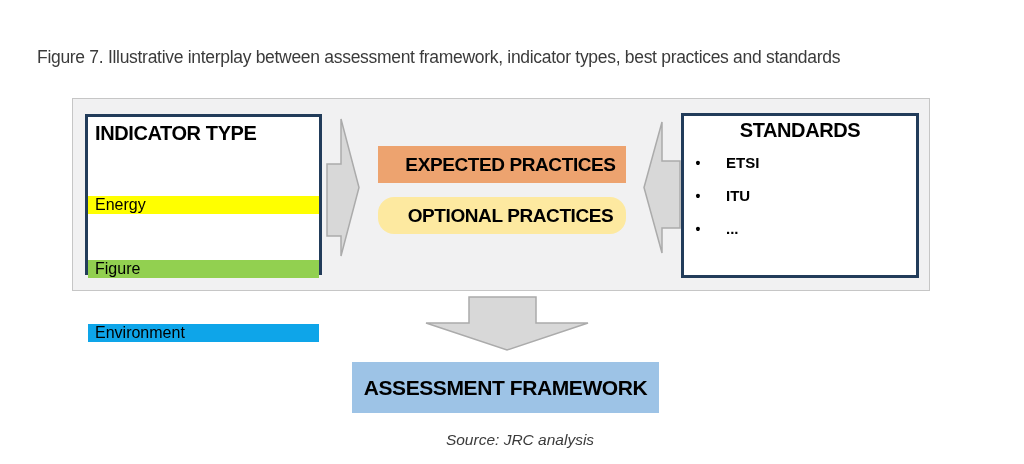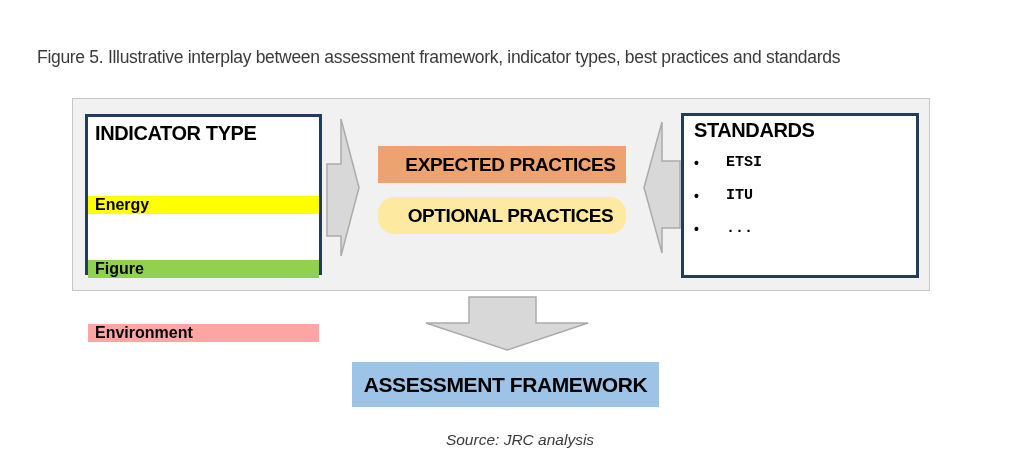--- a/index.html
+++ b/index.html
@@ -22,78 +22,78 @@
     background:#ffffff; border:3px solid #223c5a;
     display:flex; flex-direction:column;gap:46px;
   }
   .indicator-header {
     height:33px; flex:0 0 33px; display:flex; align-items:center;
     padding-left:7px; font-weight:bold; font-size:20px; color:#000;
     letter-spacing:-0.4px; background:#ffffff;
   }
   .indicator-row {
     flex:1 1 auto; display:flex; align-items:center; padding-left:7px;
-    font-size:16px; color:#000;font-weight:bold;
+    font-size:16px; color:#000;
   }
   
   .practice-box {
     position:absolute; left:305px; width:248px; height:37px;
     display:flex; align-items:center; justify-content:center;
     font-weight:bold; font-size:19px; color:#000; letter-spacing:-0.4px;padding-left:17px;
   }
   .practice-expected { top:47px; }
   .practice-optional { top:98px; }
   
   .standards-box {
     position:absolute; left:608px; top:14px; width:238px; height:165px;
-    background:#ffffff; border:3px solid #223c5a; padding:3px 10px;
+    background:#ffffff; border:3px solid #223c5a; padding:3px 10px;text-align:center;
   }
   .standards-title {
     font-weight:bold; font-size:20px; color:#000; letter-spacing:-0.4px;
     margin-bottom:4px;
   }
   .standards-list { list-style:none; }
   .standards-item {
     display:flex; align-items:center; height:33px;
     font-weight:bold; font-size:15px; color:#000;
   }
   .bullet-dot { width:8px; }
   .bullet-dot::before { content:"•"; font-size:14px; }
-  .standards-item .item-label { margin-left:24px;font-family:Liberation Mono, monospace; }
+  .standards-item .item-label { margin-left:24px; }
   
   .arrow-svg { position:absolute; }
   .arrow-svg polygon { fill:#d8d8d8; stroke:#ababab; stroke-width:1.5; }
   .arrow-right { left:253px; top:19px; }
   .arrow-left  { left:570px; top:22px; }
   .arrow-down  { left:425px; top:296px; }
   
   .assessment-box {
-    position:absolute; left:352px; top:362px; width:307px; height:45px;
+    position:absolute; left:352px; top:362px; width:307px; height:51px;
     display:flex; align-items:center; justify-content:center;
     font-weight:bold; font-size:21px; color:#000; letter-spacing:-0.4px;
   }
   .source-line {
     position:absolute; left:0; top:431px; width:1040px; text-align:center;
     font-style:italic; font-size:15.5px; color:#3b3b3b;
   }
 </style>
 </head>
 <body>
 
 <div class="page">
 
-  <div class="figure-caption">Figure 5. Illustrative interplay between assessment framework, indicator types, best practices and standards</div>
+  <div class="figure-caption">Figure 7. Illustrative interplay between assessment framework, indicator types, best practices and standards</div>
 
   <div class="container-box">
 
     <div class="indicator-box">
       <div class="indicator-header">INDICATOR TYPE</div>
       <div class="indicator-row" style="background-color: rgb(255, 255, 0);">Energy</div>
       <div class="indicator-row" style="background-color: rgb(146, 208, 80);">Figure</div>
-      <div class="indicator-row" style="background-color: #fca5a5;">Environment</div>
+      <div class="indicator-row" style="background-color: #0ea5e9;">Environment</div>
     </div>
 
     <svg class="arrow-svg arrow-right" width="34" height="139" viewBox="0 0 34 139">
       <polygon points="1,46 15,46 15,1 33,69.5 15,138 15,118 1,118"></polygon>
     </svg>
 
     <div class="practice-box practice-expected" style="background-color: rgb(237, 163, 111);">EXPECTED PRACTICES</div>
     <div class="practice-box practice-optional" style="background-color: rgb(253, 233, 160); border-radius: 16px;">OPTIONAL PRACTICES</div>
 
     <svg class="arrow-svg arrow-left" width="38" height="133" viewBox="0 0 38 133">

